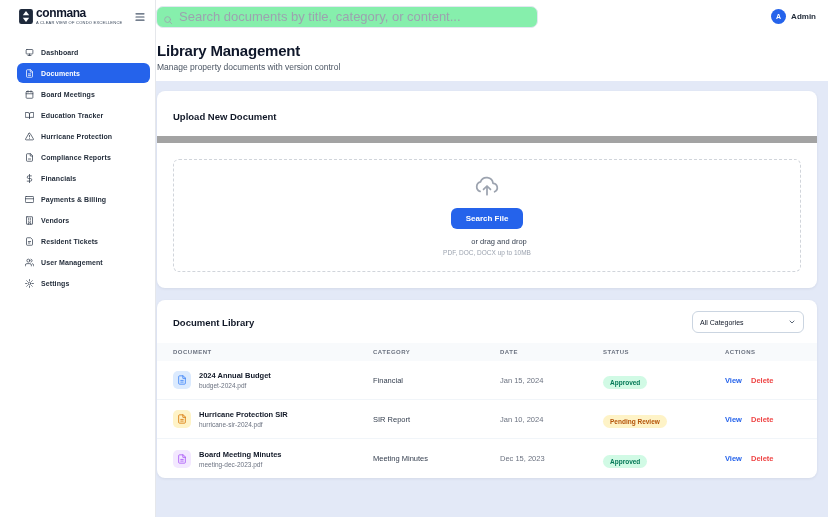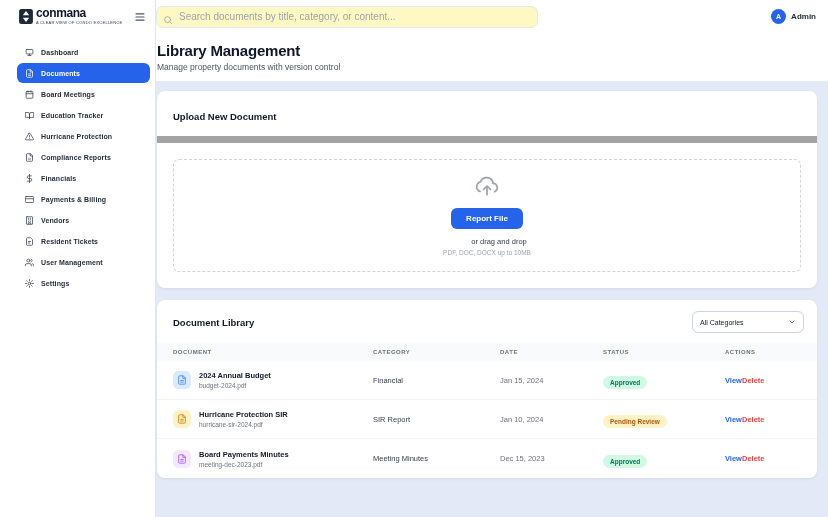--- a/index.html
+++ b/index.html
@@ -20,21 +20,21 @@
   .nav-item .nav-icon { display:flex; align-items:center; color:#374151; }
   .nav-item.active { background:#2563eb; color:#fff; }
   .nav-item.active .nav-icon { color:#fff; }
   .nav-label { font-size:7px; font-weight:600; letter-spacing:0.1px; }
 
   
   .main { margin-left:144px; width:684px; height:517px; display:flex; flex-direction:column; }
   .topbar { height:33px; background:#fff; display:flex; align-items:center; padding:0 12px; flex:0 0 auto; }
   .search-wrap { position:relative; width:382px; height:22px; }
   .search-wrap .search-icon { position:absolute; left:7px; top:5.5px; color:#9ca3af; }
-  .search-input { width:100%; height:100%; border:1px solid #e2e8f0; border-radius:7px; padding:0 24px 0 22px; font-size:10px; color:#374151; outline:none; font-family:"Liberation Sans", sans-serif; background:#fef9c3; }
+  .search-input { width:100%; height:100%; border:1px solid #e2e8f0; border-radius:7px; padding:0 24px 0 22px; font-size:13px; color:#374151; outline:none; font-family:"Liberation Sans", sans-serif; background:#86efac; }
   .search-input::placeholder { color:#9ca3af; }
   .user-group { margin-left:auto; display:flex; align-items:center; gap:5px; }
   .avatar { width:15px; height:15px; border-radius:50%; background:#2563eb; color:#fff; font-size:7px; font-weight:700; display:flex; align-items:center; justify-content:center; }
   .user-name { font-size:8px; font-weight:600; color:#1f2937; }
 
   .page-head { background:#fff; padding:9px 13px 9px 13px; flex:0 0 auto; }
   .page-title { font-size:15px; font-weight:800; color:#0f172a; letter-spacing:-0.2px; }
   .page-sub { font-size:8.5px; color:#4b5563; margin-top:3px; }
 
   
@@ -65,21 +65,21 @@
   .doc-ico.blue { background:#dbeafe; color:#3b82f6; }
   .doc-ico.amber { background:#fef3c7; color:#d97706; }
   .doc-ico.purple { background:#f3e8ff; color:#a855f7; }
   .doc-title { font-size:7.5px; font-weight:700; color:#111827; }
   .doc-file { font-size:6.5px; color:#6b7280; margin-top:2px; }
   .cell-cat { font-size:7.5px; color:#374151; }
   .cell-date { font-size:7.5px; color:#6b7280; }
   .pill { display:inline-block; font-size:6.5px; font-weight:700; border-radius:999px; padding:3px 7px; }
   .pill.approved { background:#d1fae5; color:#047857; }
   .pill.pending { background:#fef3c7; color:#b45309; }
-  .cell-actions { display:flex; }
+  .cell-actions { display:flex; gap:9px; }
   .act-view { font-size:7.5px; font-weight:600; color:#2563eb; cursor:pointer; }
   .act-delete { font-size:7.5px; font-weight:600; color:#ef4444; cursor:pointer; }
 </style>
 </head>
 <body>
 
 <aside class="sidebar">
   <div class="sidebar-header">
     <div class="logo-group">
       <svg class="logo-mark" viewBox="0 0 24 26">
@@ -240,21 +240,21 @@
         <span class="card-title">Upload New Document</span>
       </div>
       <div class="upload-body">
         <div class="dropzone">
           <span class="cloud-icon">
             <svg width="26" height="22" viewBox="0 0 24 20" fill="none" stroke="currentColor" stroke-width="1.6" stroke-linecap="round" stroke-linejoin="round">
                 <path d="M19 15.3A4 4 0 0 0 17.6 7.6 6 6 0 0 0 6 6.2 4.6 4.6 0 0 0 5.6 15"></path>
                 <path d="M12 10v8M8.8 13.2 12 10l3.2 3.2"></path>
               </svg>
           </span>
-          <button class="choose-btn">Report File</button>
+          <button class="choose-btn">Search File</button>
           <div class="drag-hint">or drag and drop</div>
           <div class="formats-hint">PDF, DOC, DOCX up to 10MB</div>
         </div>
       </div>
     </section>
 
     <section class="card">
       <div class="library-header">
         <span class="card-title">Document Library</span>
         <div class="select-box">
@@ -321,21 +321,21 @@
 
       <div class="tbl-row">
         <div class="doc-cell">
           <span class="doc-ico purple">
             <svg width="10" height="10" viewBox="0 0 24 24" fill="none" stroke="currentColor" stroke-width="2" stroke-linecap="round" stroke-linejoin="round">
                 <path d="M14 2H6a2 2 0 0 0-2 2v16a2 2 0 0 0 2 2h12a2 2 0 0 0 2-2V8z"></path>
                 <path d="M14 2v6h6M9 13h6M9 17h6"></path>
               </svg>
           </span>
           <div>
-            <div class="doc-title">Board Payments Minutes</div>
+            <div class="doc-title">Board Meeting Minutes</div>
             <div class="doc-file">meeting-dec-2023.pdf</div>
           </div>
         </div>
         <span class="cell-cat">Meeting Minutes</span>
         <span class="cell-date">Dec 15, 2023</span>
         <span><span class="pill approved">Approved</span></span>
         <span class="cell-actions">
           <span class="act-view">View</span>
           <span class="act-delete">Delete</span>
         </span>

